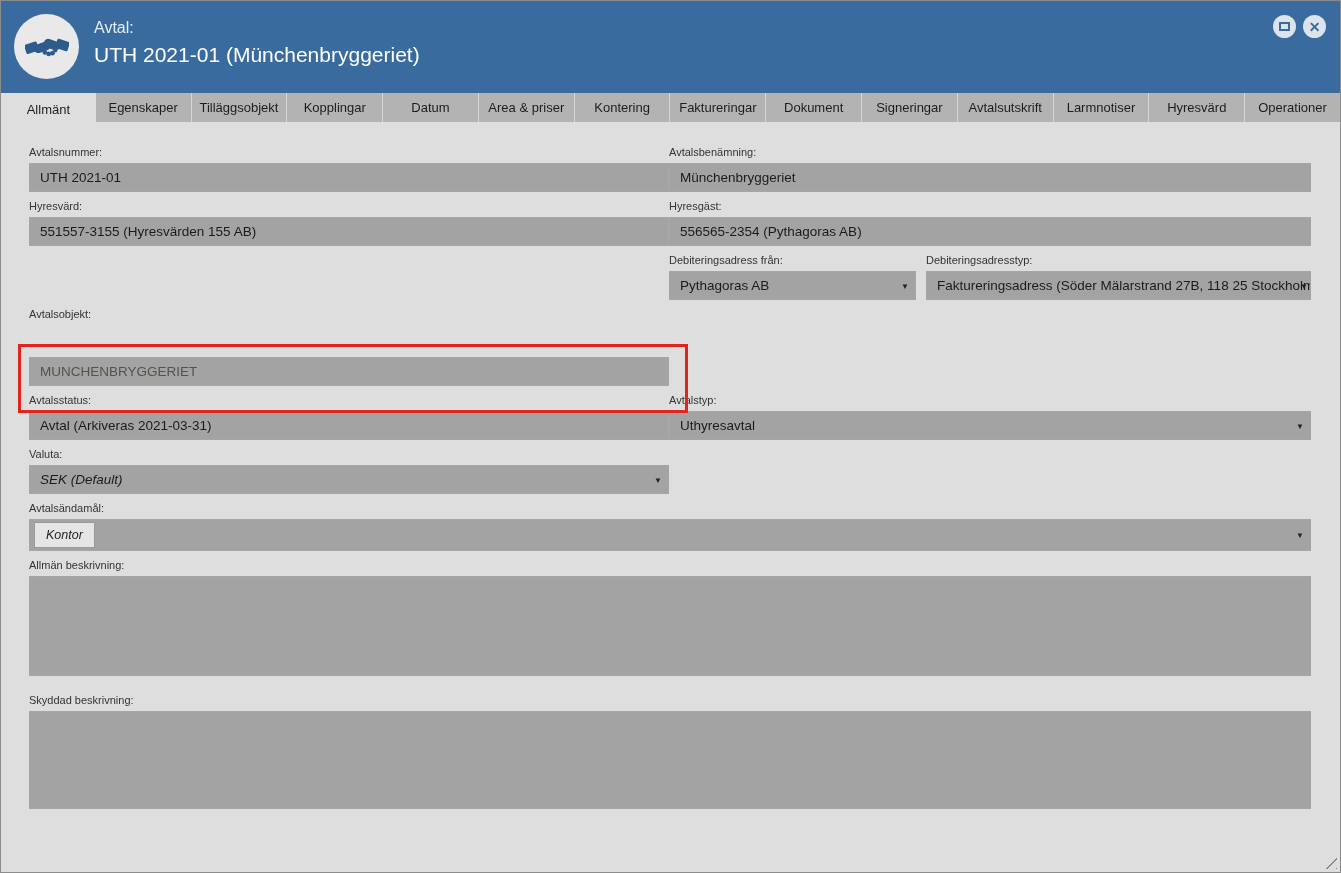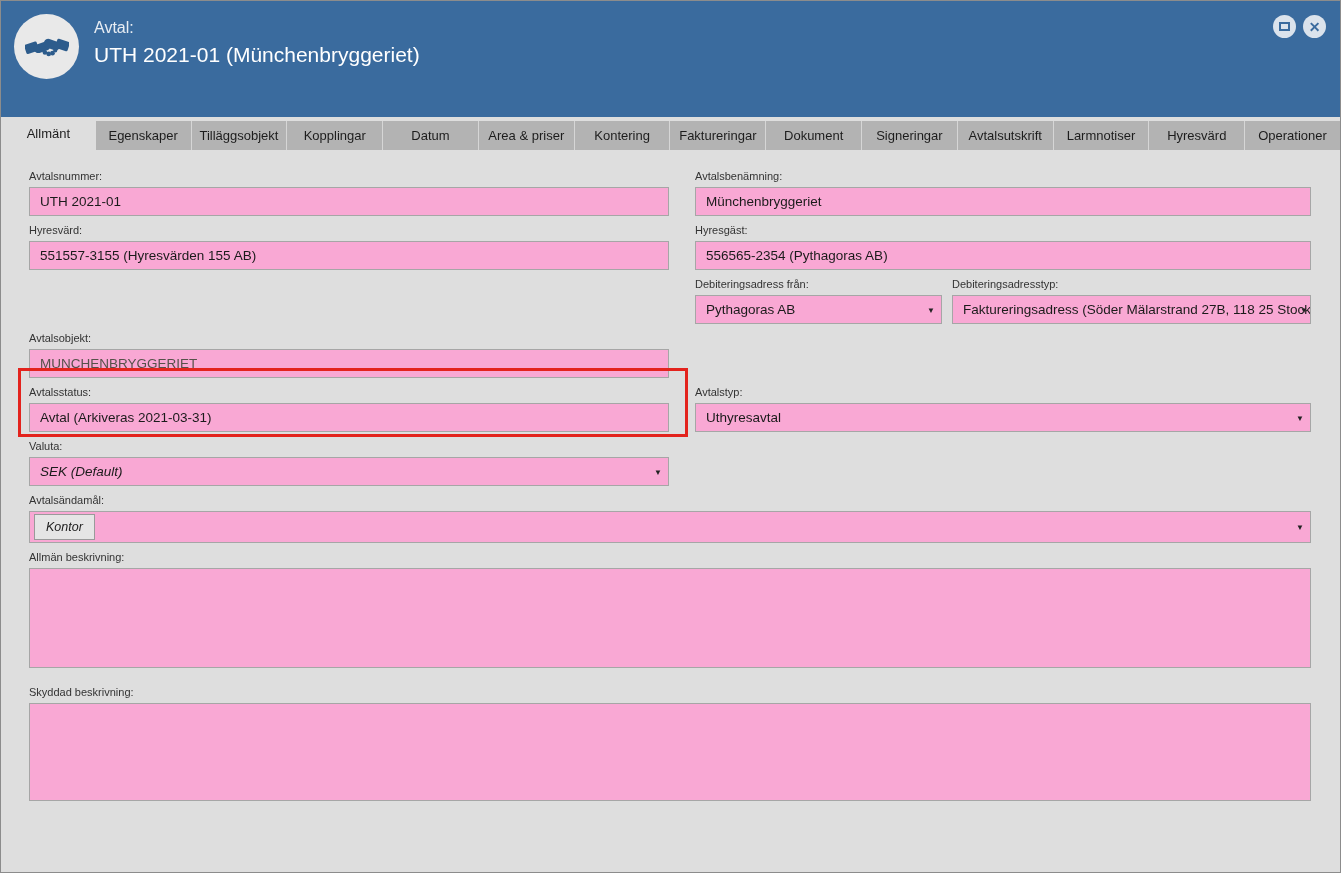--- a/index.html
+++ b/index.html
@@ -6,82 +6,82 @@
   html,body { width:1341px; height:873px; }
   body {
     font-family:"Liberation Sans", sans-serif;
     background:#dedede;
     border:1px solid #8c8c8c;
     position:relative;
     overflow:hidden;
   }
   
   .header {
-    height:116px; background:#3a6b9e; position:relative;
+    height:92px; background:#3a6b9e; position:relative;
   }
   .app-icon {
     position:absolute; left:13px; top:13px;
     width:65px; height:65px; border-radius:50%;
     background:#e9e9e9; display:flex; align-items:center; justify-content:center;
   }
   .titles { position:absolute; left:93px; top:17px; color:#fff; }
   .title-prefix { font-size:16px; color:#e8edf3; line-height:20px; }
   .title-main { font-size:21px; color:#ffffff; line-height:34px; }
   .win-controls { position:absolute; right:14px; top:14px; display:flex; gap:7px; }
   .win-btn {
     width:23px; height:23px; border-radius:50%; background:#dbe3ec;
     display:flex; align-items:center; justify-content:center; cursor:pointer;
     border:none;
   }
   .glyph-restore { width:11px; height:9px; border:2px solid #3a6b9e; background:transparent; }
   .glyph-close { color:#3a6b9e; font-size:14px; font-weight:bold; line-height:1; }
   
   .tabbar {
-    height:33px; background:#dedede; display:flex; align-items:flex-end;
+    height:33px; background:#dedede; display:flex; align-items:flex-start;
   }
   .tab {
     flex:1 1 0; height:29px; background:#b3b3b3;
     border-right:1px solid #d6d6d6;
     display:flex; align-items:center; justify-content:center;
     font-size:13px; color:#1d1d1d; cursor:pointer; white-space:nowrap; overflow:hidden;
   }
   .tab:last-child { border-right:none; }
   .tab.active {
     height:33px; background:#dedede; border-right:none;
   }
   
   .content {
     position:relative; height:746px; background:#dedede;
     padding:0 29px 0 28px;
   }
-  .row { display:flex; gap:26px; }
+  .row { display:flex; gap:0; }
   .col-l { width:640px; flex:0 0 640px; }
   .col-r { flex:1 1 auto; min-width:0; }
   .field-label {
     font-size:11px; color:#333; line-height:13px;
     margin:8px 0 4px 0; display:block;
   }
   .first .field-label { margin-top:20px; }
   .tb, .dd, .ta {
-    width:100%; background:#f9a8d4; border:1px solid #a6a6a6;
+    width:100%; background:#a3a3a3; border:1px solid #a6a6a6;
     font-family:"Liberation Sans", sans-serif;
     font-size:13.5px; color:#1b1b1b;
   }
   .tb { height:29px; padding:0 8px 0 10px; }
   .dd {
     height:29px; position:relative; display:flex; align-items:center;
     padding:0 20px 0 10px; cursor:pointer; white-space:nowrap; overflow:hidden;
   }
   .dd .arrow {
     position:absolute; right:6px; top:50%; transform:translateY(-50%);
     font-size:8px; color:#222;
   }
   .dd.tight-arrow .arrow { right:2px; }
   .italic { font-style:italic; }
-  .olive { color:#56524a; }
+  .olive { color:#56524a;margin-top:32px; }
   .ta { resize:none; }
   .ta-1 { height:100px; }
   .ta-2 { height:98px; }
   .dd-tall { height:32px; padding-left:4px; }
   .chip {
     display:inline-block; padding:5px 11px;
     border:1px solid #9a9a9a; background:#e5e5e5;
     font-size:12.5px; font-style:italic; color:#222; cursor:pointer;
   }
   .subrow { display:flex; gap:10px; }

